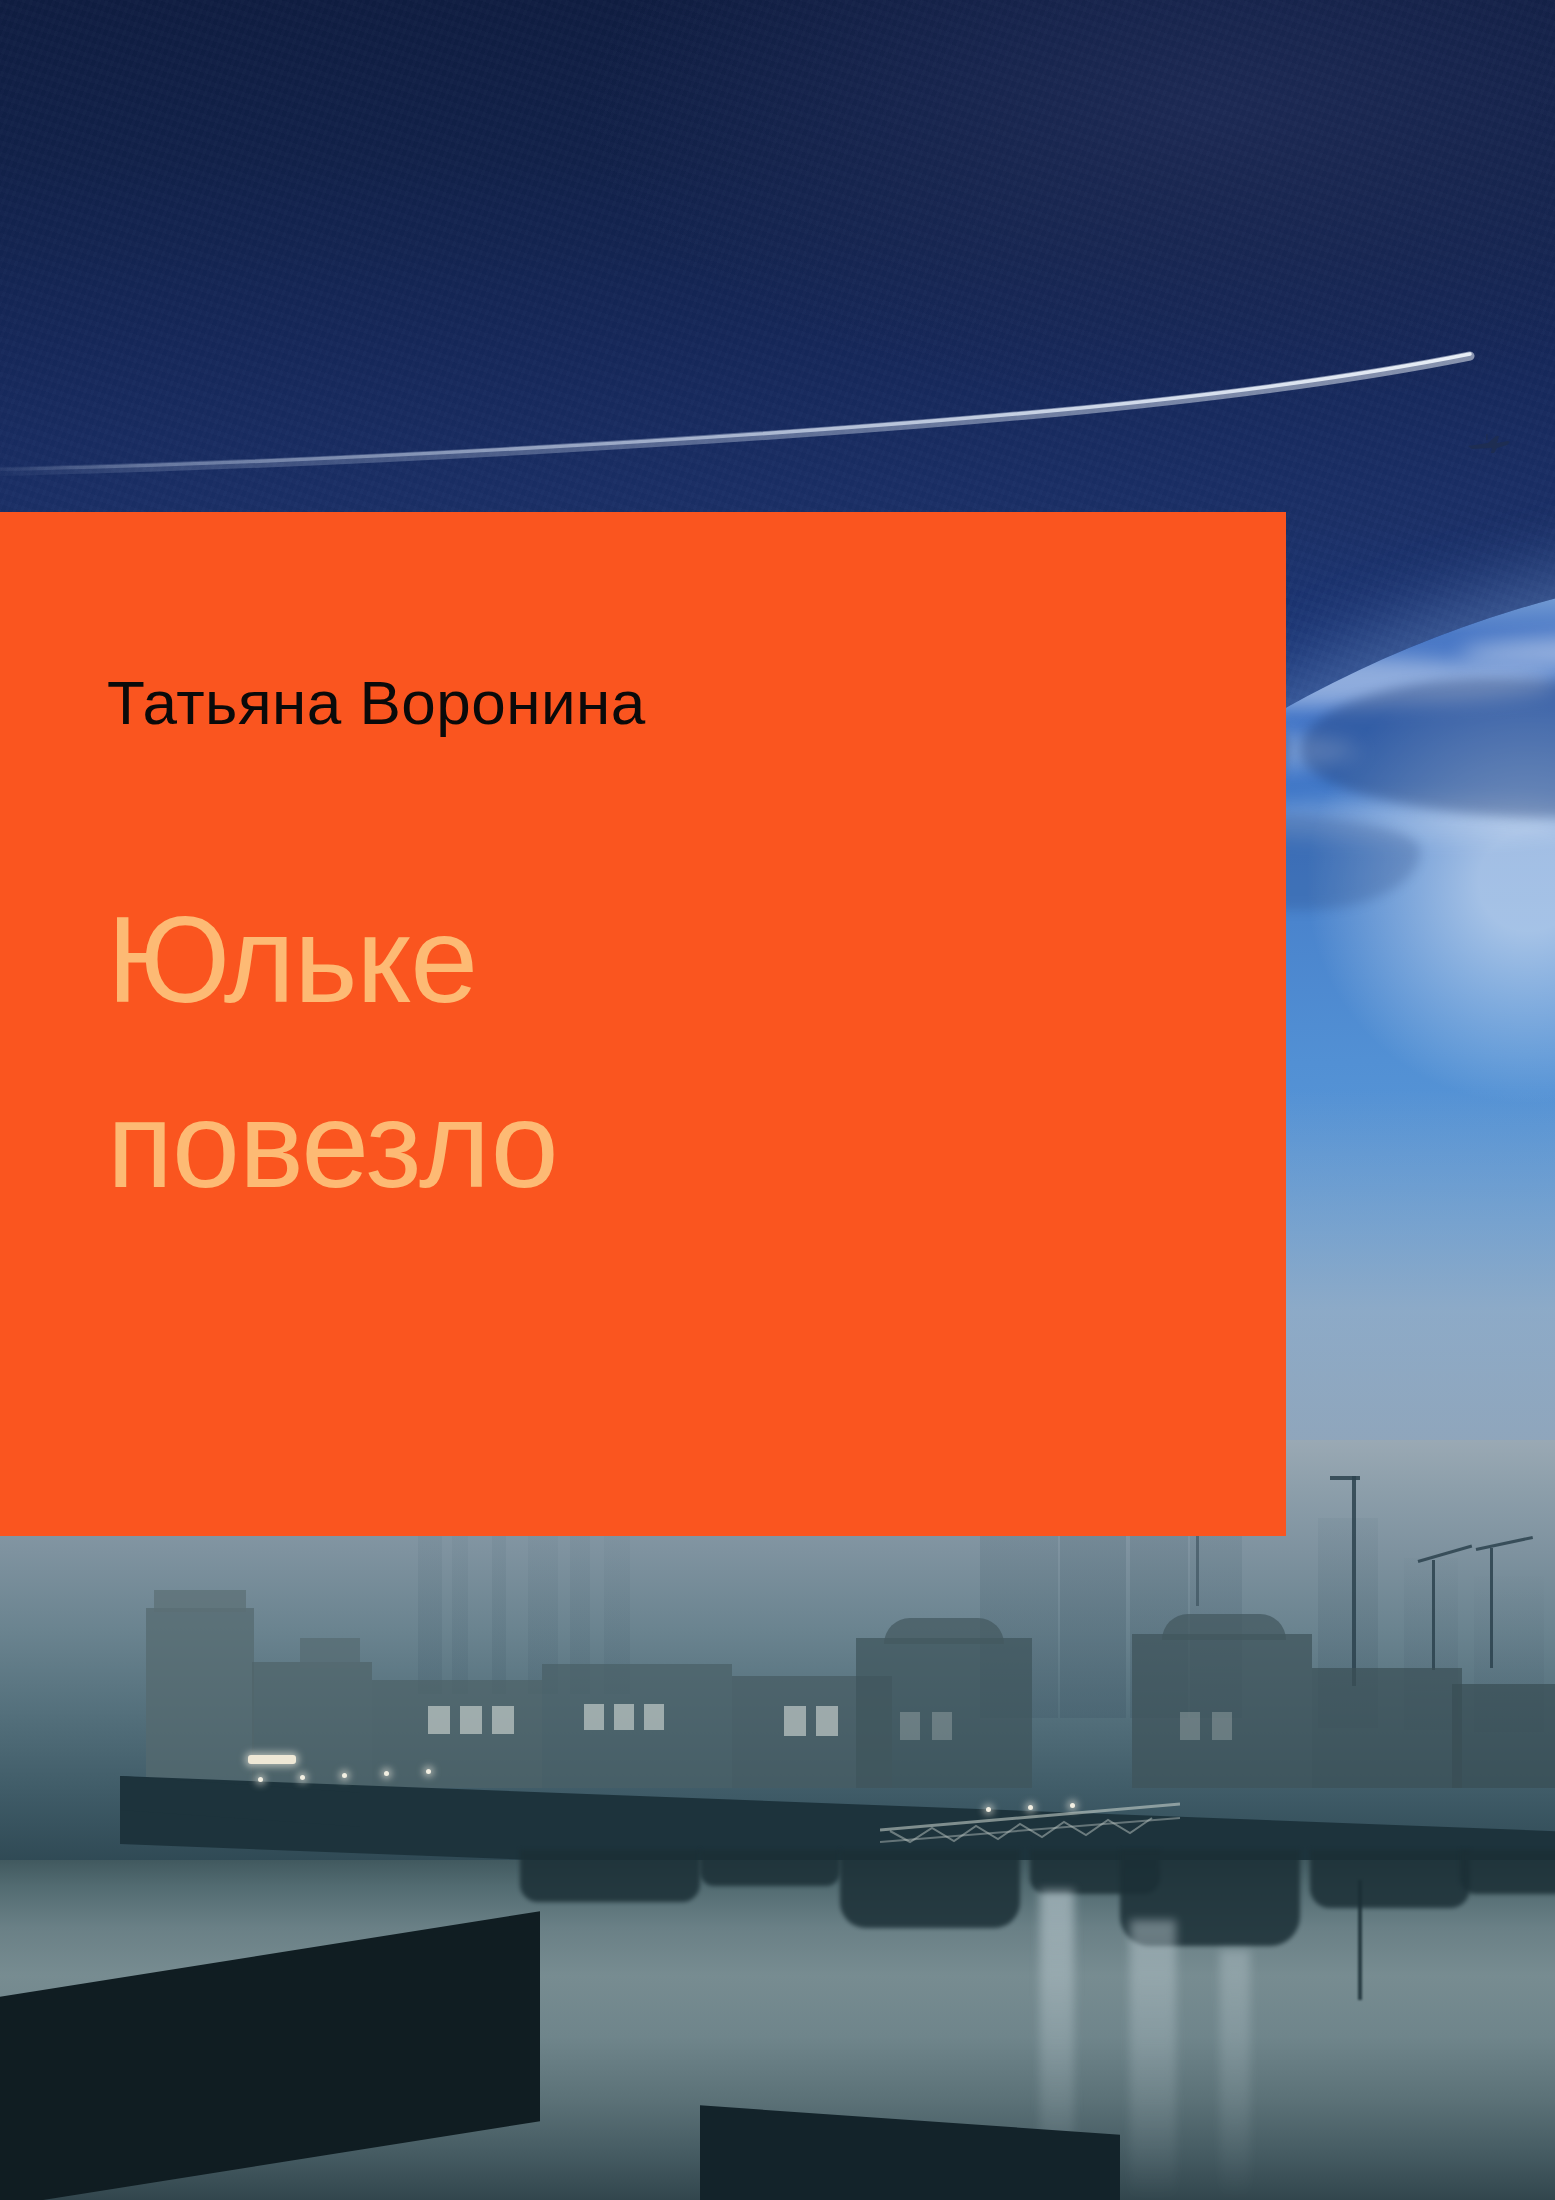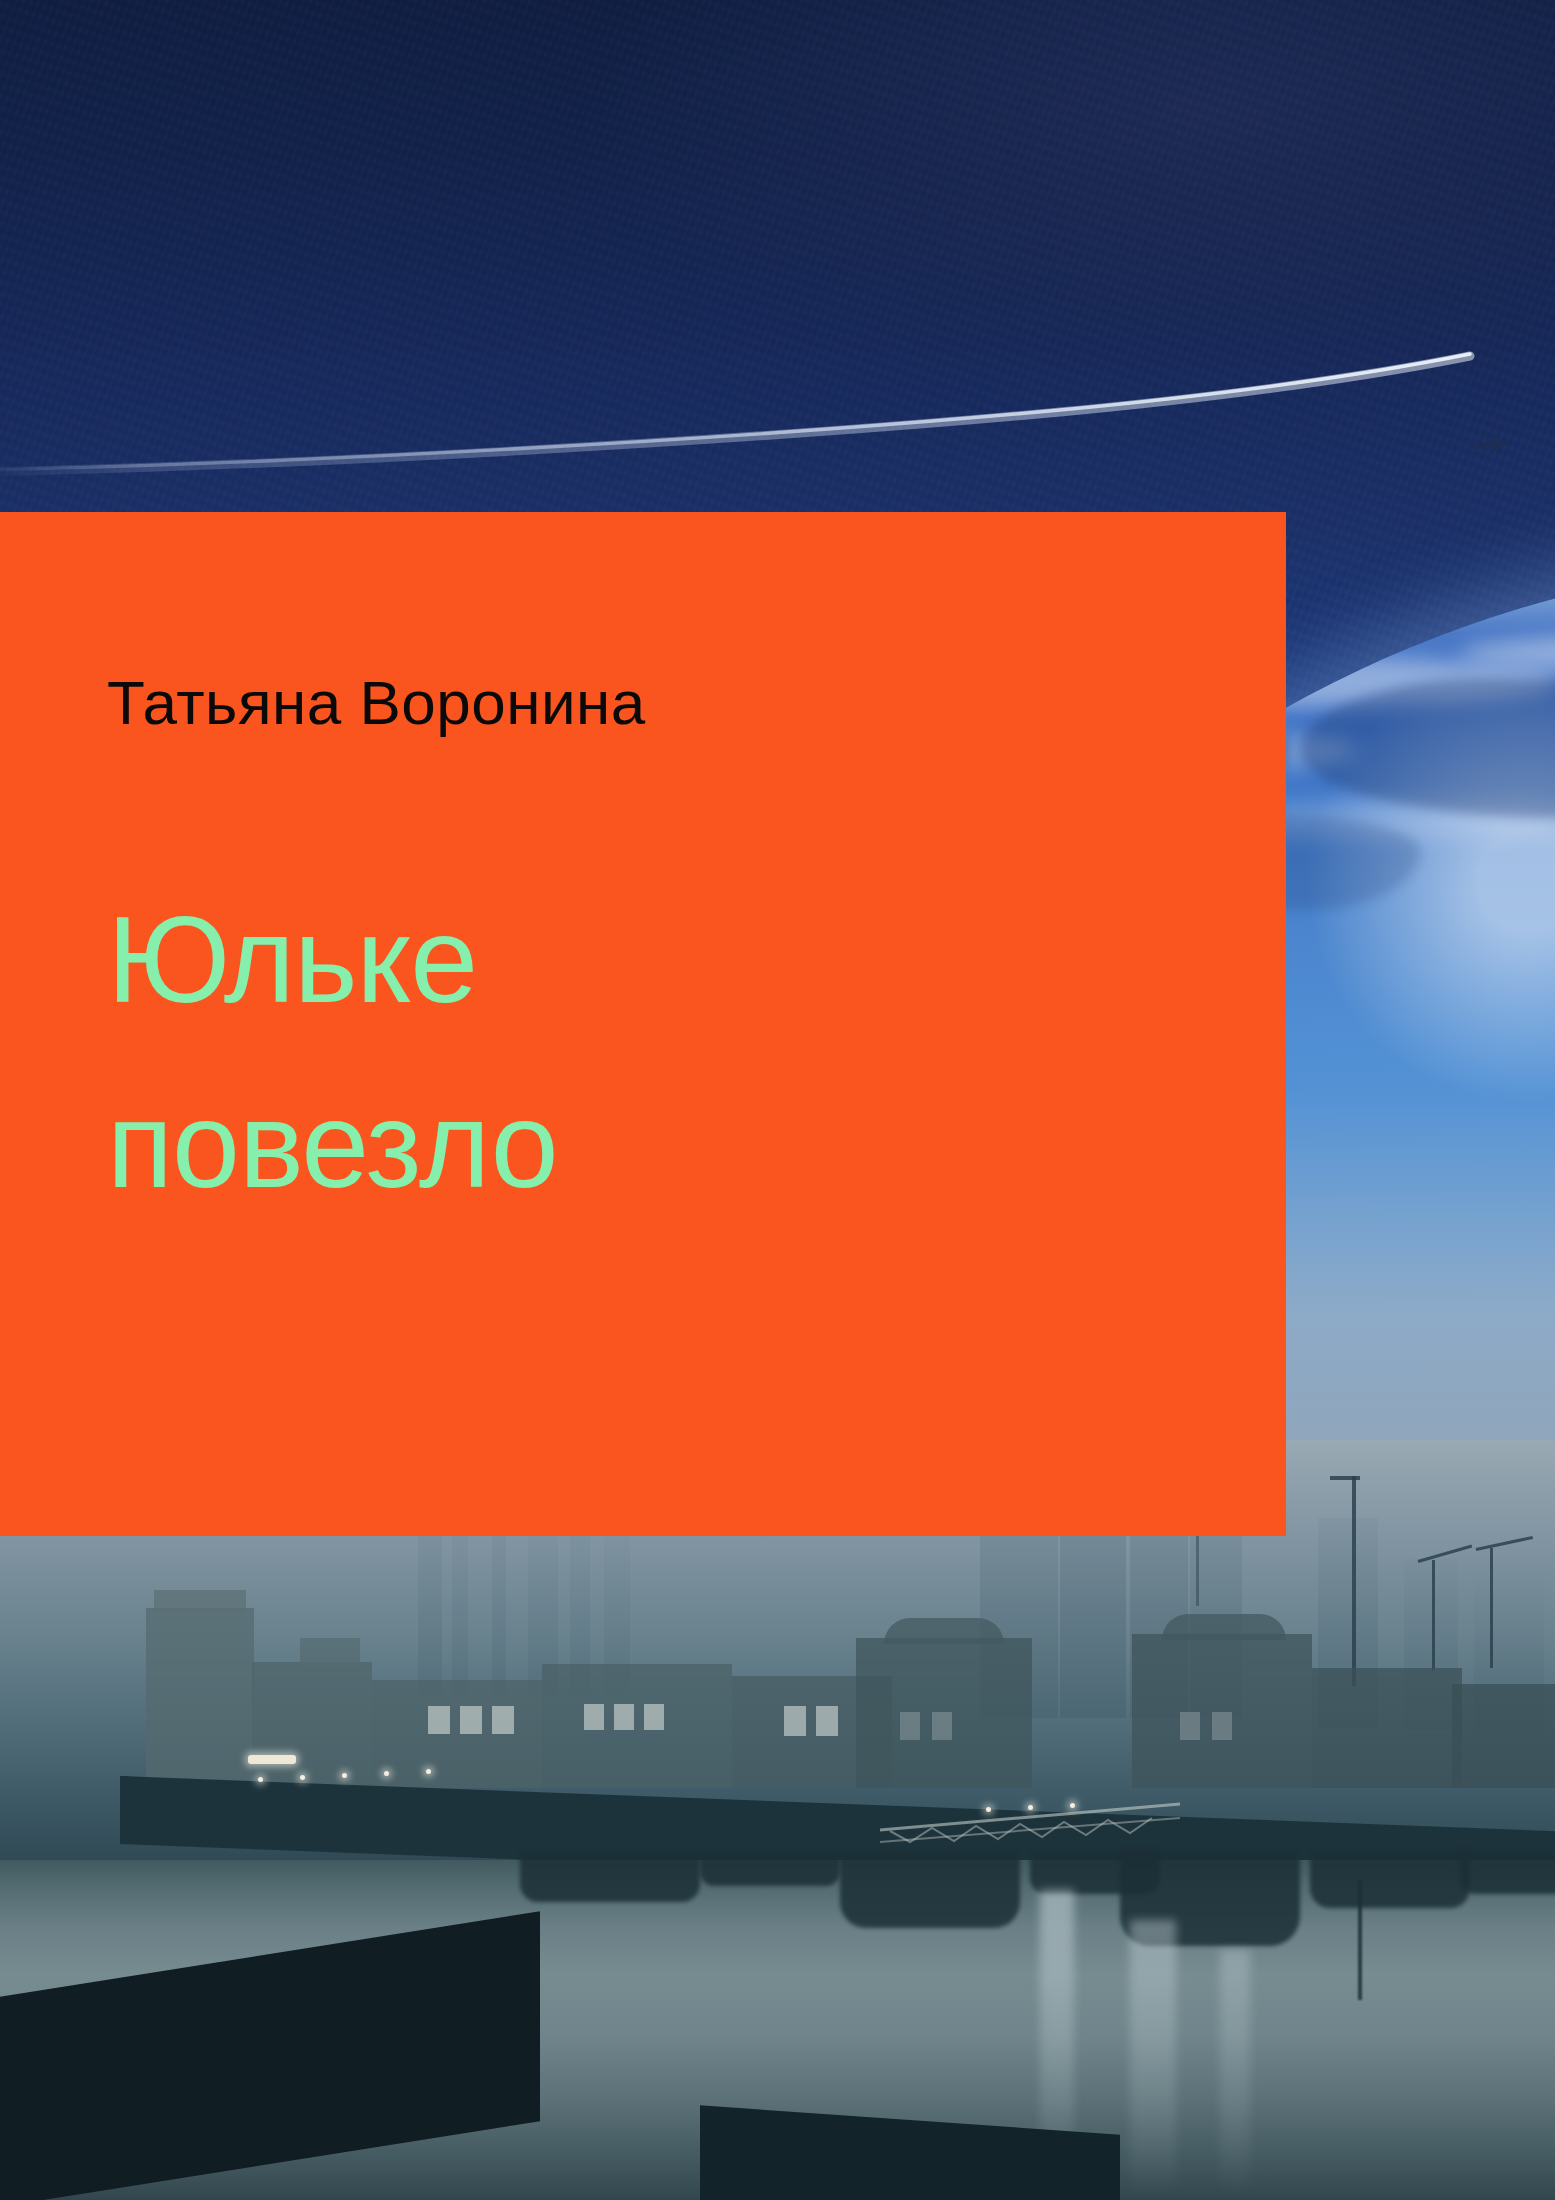--- a/index.html
+++ b/index.html
@@ -258,21 +258,21 @@
     font-size: 62px;
     line-height: 1;
     letter-spacing: .5px;
     white-space: nowrap;
   }
   #title {
     position: absolute;
     left: 107px;
     top: 868px;
     z-index: 6;
-    color: #86efac;
+    color: #fdba74;
     font-size: 122px;
     line-height: 1.52;
     letter-spacing: -1px;
     white-space: pre-line;
   }
 </style>
 </head>
 <body>
 
 <div id="cover">

